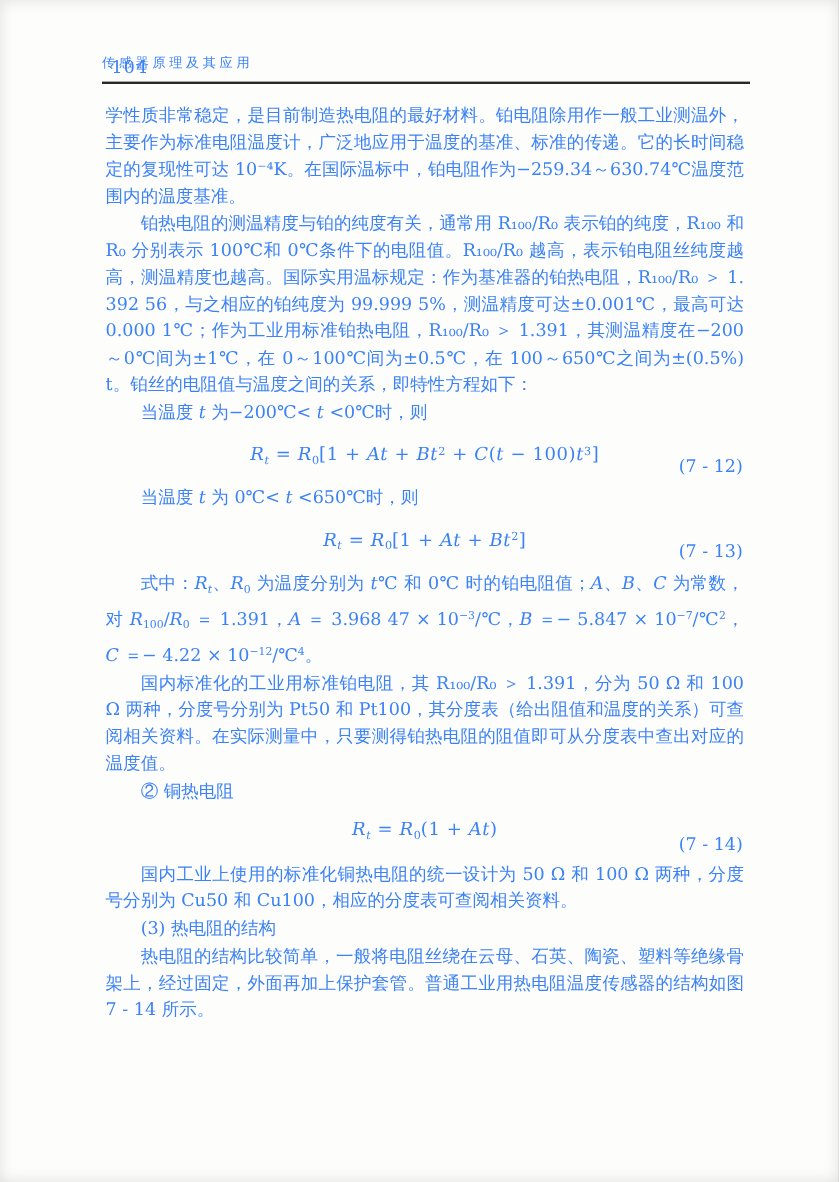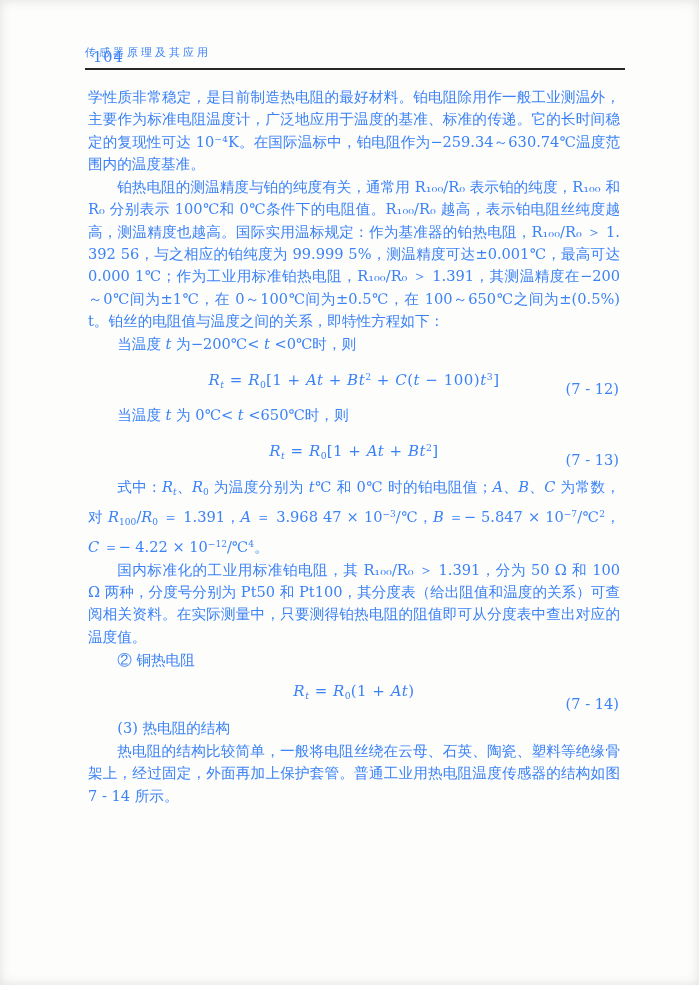--- a/index.html
+++ b/index.html
@@ -88,19 +88,20 @@
 
     <p class="para">② 铜热电阻</p>
 
 
     <div class="eq-row">
       <span class="eq-formula"><span class="i">R</span><span class="isub">t</span><span> = </span><span class="i">R</span><span class="sub">0</span><span>(1 + </span><span class="i">At</span><span>)</span></span>
       <span class="eq-number">(7 - 14)</span>
     </div>
 
 
+    <p class="para">国内工业上使用的标准化铜热电阻的统一设计为 50 Ω 和 100 Ω 两种，分度号分别为 Cu50 和 Cu100，相应的分度表可查阅相关资料。</p>
 
     <p class="para">(3) 热电阻的结构</p>
 
     <p class="para">热电阻的结构比较简单，一般将电阻丝绕在云母、石英、陶瓷、塑料等绝缘骨架上，经过固定，外面再加上保护套管。普通工业用热电阻温度传感器的结构如图 7 - 14 所示。</p>
 
   </main>
 </div>
 
 </body></html>

